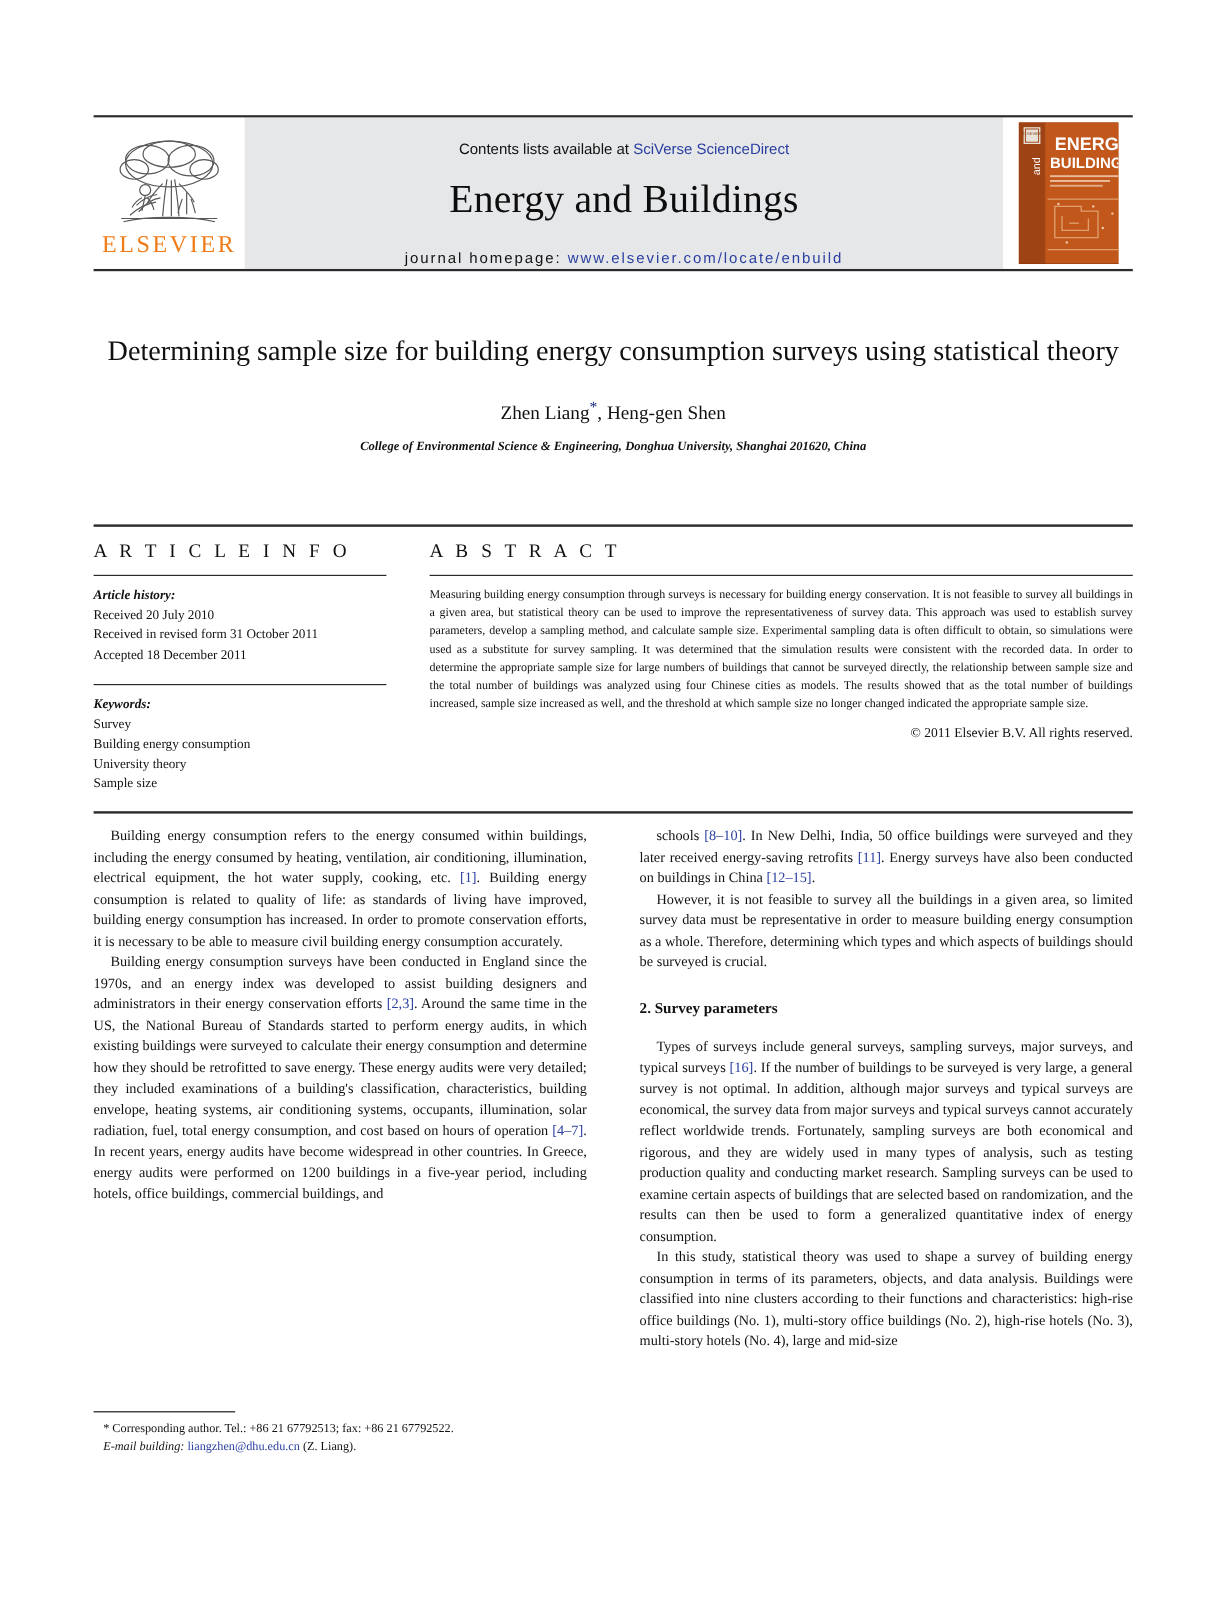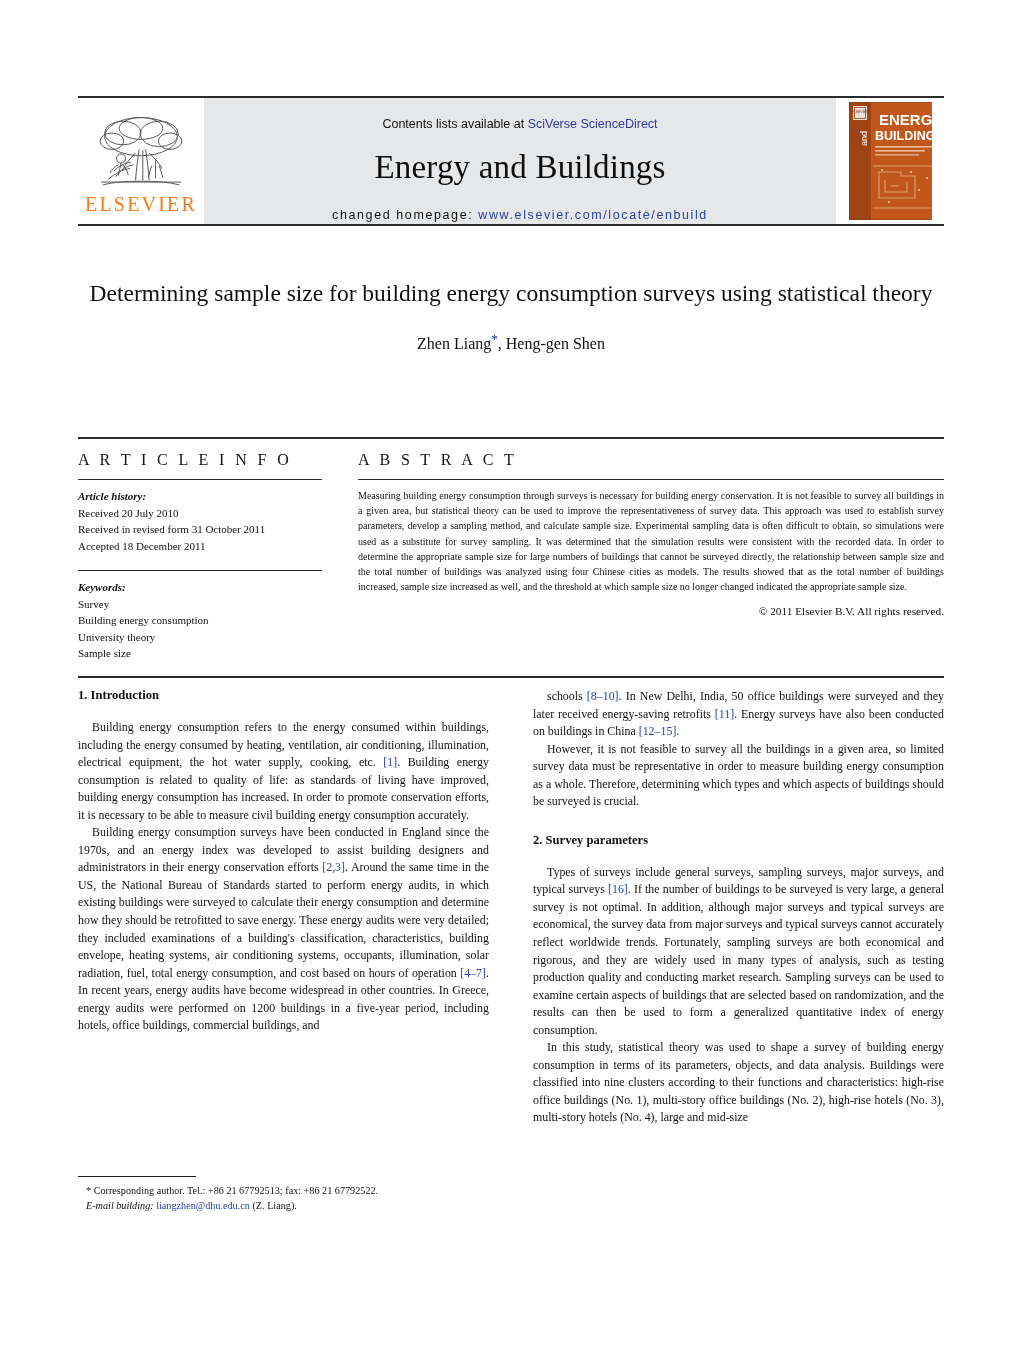--- a/index.html
+++ b/index.html
@@ -340,21 +340,21 @@
         </svg>
         <div class="elsevier-word">ELSEVIER</div>
       </div>
 
       <div class="center-cell">
         <div class="contents-line">
           <span>Contents lists available at </span><a href="#">SciVerse ScienceDirect</a>
         </div>
         <div class="journal-title">Energy and Buildings</div>
         <div class="homepage-line">
-          <span>changed homepage:</span>
+          <span>journal homepage:</span>
           <span class="url">www.elsevier.com/locate/enbuild</span>
         </div>
       </div>
 
       <div class="cover-cell">
         <div class="cover-thumb">
           <svg viewBox="0 0 90 118" width="90" height="118">
             <rect x="0" y="0" width="90" height="118" fill="#c2571c"></rect>
             <rect x="0" y="0" width="22" height="118" fill="#9e4314"></rect>
             <rect x="4" y="4" width="14" height="14" fill="#e8e2d8"></rect>
@@ -384,20 +384,21 @@
           </svg>
         </div>
       </div>
 
     </div>
   </div>
 
   <div class="title-block">
     <h1 class="paper-title">Determining sample size for building energy consumption surveys using statistical theory</h1>
     <div class="authors"><span>Zhen Liang</span><span class="star">*</span><span>, Heng-gen Shen</span></div>
+    <div class="affiliation">College of Environmental Science &amp; Engineering, Donghua University, Shanghai 201620, China</div>
   </div>
 
   <div class="info-abstract">
 
     <div class="col-info">
       <div class="sec-caps">A R T I C L E    I N F O</div>
       <div class="rule"></div>
       <div class="info-group">
         <div class="it">Article history:</div>
         <div>Received 20 July 2010</div>
@@ -420,21 +421,20 @@
       <div class="rule"></div>
       <div class="abstract-body">Measuring building energy consumption through surveys is necessary for building energy conservation. It is not feasible to survey all buildings in a given area, but statistical theory can be used to improve the representativeness of survey data. This approach was used to establish survey parameters, develop a sampling method, and calculate sample size. Experimental sampling data is often difficult to obtain, so simulations were used as a substitute for survey sampling. It was determined that the simulation results were consistent with the recorded data. In order to determine the appropriate sample size for large numbers of buildings that cannot be surveyed directly, the relationship between sample size and the total number of buildings was analyzed using four Chinese cities as models. The results showed that as the total number of buildings increased, sample size increased as well, and the threshold at which sample size no longer changed indicated the appropriate sample size.</div>
       <div class="copyright">© 2011 Elsevier B.V. All rights reserved.</div>
     </div>
 
   </div>
 
   <div class="body-cols">
 
     <div class="bcol left">
-      <h2 class="section-head">1.  Introduction</h2>
       <p class="para">Building energy consumption refers to the energy consumed within buildings, including the energy consumed by heating, ventilation, air conditioning, illumination, electrical equipment, the hot water supply, cooking, etc. <a class="ref" href="#" style="color:#2a3ea0">[1]</a>. Building energy consumption is related to quality of life: as standards of living have improved, building energy consumption has increased. In order to promote conservation efforts, it is necessary to be able to measure civil building energy consumption accurately.</p>
       <p class="para">Building energy consumption surveys have been conducted in England since the 1970s, and an energy index was developed to assist building designers and administrators in their energy conservation efforts <a class="ref" href="#" style="color:#2a3ea0">[2,3]</a>. Around the same time in the US, the National Bureau of Standards started to perform energy audits, in which existing buildings were surveyed to calculate their energy consumption and determine how they should be retrofitted to save energy. These energy audits were very detailed; they included examinations of a building's classification, characteristics, building envelope, heating systems, air conditioning systems, occupants, illumination, solar radiation, fuel, total energy consumption, and cost based on hours of operation <a class="ref" href="#" style="color:#2a3ea0">[4–7]</a>. In recent years, energy audits have become widespread in other countries. In Greece, energy audits were performed on 1200 buildings in a five-year period, including hotels, office buildings, commercial buildings, and</p>
     </div>
 
     <div class="bcol right">
       <p class="para">schools <a class="ref" href="#" style="color:#2a3ea0">[8–10]</a>. In New Delhi, India, 50 office buildings were surveyed and they later received energy-saving retrofits <a class="ref" href="#" style="color:#2a3ea0">[11]</a>. Energy surveys have also been conducted on buildings in China <a class="ref" href="#" style="color:#2a3ea0">[12–15]</a>.</p>
       <p class="para">However, it is not feasible to survey all the buildings in a given area, so limited survey data must be representative in order to measure building energy consumption as a whole. Therefore, determining which types and which aspects of buildings should be surveyed is crucial.</p>
       <h2 class="section-head spaced">2.  Survey parameters</h2>
       <p class="para">Types of surveys include general surveys, sampling surveys, major surveys, and typical surveys <a class="ref" href="#" style="color:#2a3ea0">[16]</a>. If the number of buildings to be surveyed is very large, a general survey is not optimal. In addition, although major surveys and typical surveys are economical, the survey data from major surveys and typical surveys cannot accurately reflect worldwide trends. Fortunately, sampling surveys are both economical and rigorous, and they are widely used in many types of analysis, such as testing production quality and conducting market research. Sampling surveys can be used to examine certain aspects of buildings that are selected based on randomization, and the results can then be used to form a generalized quantitative index of energy consumption.</p>
       <p class="para">In this study, statistical theory was used to shape a survey of building energy consumption in terms of its parameters, objects, and data analysis. Buildings were classified into nine clusters according to their functions and characteristics: high-rise office buildings (No. 1), multi-story office buildings (No. 2), high-rise hotels (No. 3), multi-story hotels (No. 4), large and mid-size</p>

